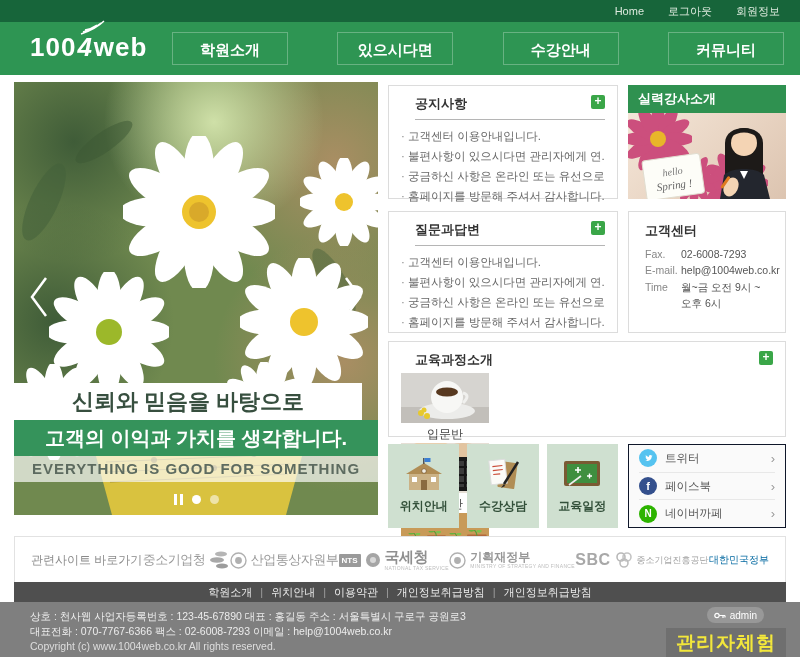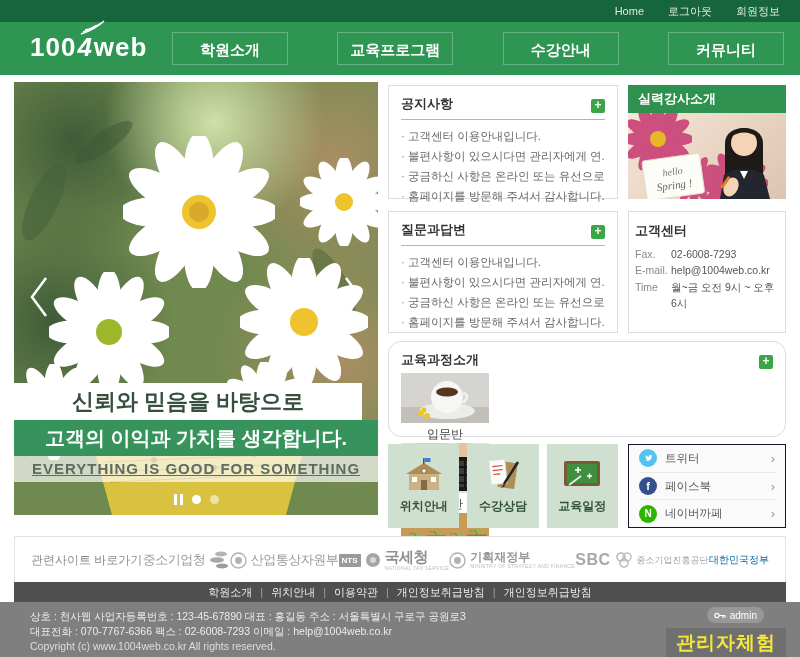--- a/index.html
+++ b/index.html
@@ -24,56 +24,56 @@
   
   .hero { position:absolute; left:14px; top:82px; width:364px; height:433px; overflow:hidden; background:#6f8a58; }
   .hero svg.art { position:absolute; left:0; top:0; }
   .hero-arrow { position:absolute; top:192px; width:30px; height:46px; cursor:pointer; }
   .hero-arrow.left { left:10px; } .hero-arrow.right { right:10px; }
   .band1 { position:absolute; left:0; top:301px; width:348px; height:37px; background:#ffffff;
            color:#374f3f; font-size:22px; font-weight:bold; text-align:center; line-height:37px; }
   .band2 { position:absolute; left:0; top:338px; width:364px; height:36px; background:#35935b;
            color:#fff; font-size:20px; font-weight:bold; text-align:center; line-height:36px; }
   .band3 { position:absolute; left:0; top:374px; width:364px; height:26px; background:rgba(255,255,255,0.68);
-           color:#5d6b60; font-size:15px; font-weight:bold; text-align:center; line-height:26px; letter-spacing:1px;text-decoration:underline; }
+           color:#5d6b60; font-size:15px; font-weight:bold; text-align:center; line-height:26px; letter-spacing:1px; }
   .carousel { position:absolute; left:0; top:412px; width:364px; display:flex; justify-content:center; align-items:center; gap:9px; }
   .pause { display:flex; gap:3px; cursor:pointer; }
   .pause i { display:block; width:3px; height:11px; background:#fff; }
   .dot { width:9px; height:9px; border-radius:50%; background:#fff; cursor:pointer; }
   .dot.dim { opacity:0.55; }
 
   
   .box { position:absolute; background:#fff; border:1px solid #dcdcdc; padding:9px 12px; }
-  .box-head { display:flex; justify-content:space-between; align-items:flex-end;
-              border-bottom:1px solid #b5b5b5; padding-bottom:6px; margin-bottom:6px; }
+  .box-head { display:flex; justify-content:space-between; align-items:flex-start;
+              border-bottom:1px solid #b5b5b5; padding-bottom:6px; margin-bottom:6px;margin-left:14px; }
   .box-title { font-size:13px; font-weight:bold; color:#333; }
   .plus-btn { width:14px; height:14px; background:#3aa648; color:#fff; font-size:12px; line-height:13px;
               text-align:center; border-radius:2px; cursor:pointer; font-weight:bold; }
   .b-list li { list-style:none; font-size:11.5px; color:#666; line-height:1.75; white-space:nowrap;
                overflow:hidden; }
   .b-list li::before { content:"· "; color:#888; }
 
   .notice { left:388px; top:85px; width:230px; height:114px; }
   .qna    { left:388px; top:211px; width:230px; height:122px; }
 
   
   .instructor { position:absolute; left:628px; top:85px; width:158px; height:114px; overflow:hidden; cursor:pointer; }
   .instructor .head { height:28px; background:#2f9150; color:#fff; font-size:13px; font-weight:bold;
                       line-height:28px; padding-left:10px; }
   .instructor .photo { position:relative; height:86px; background:linear-gradient(135deg,#f4e6d8,#e7d2c0 60%,#dcc4b0); }
 
   
-  .customer { left:628px; top:211px; width:158px; height:122px; padding:10px 6px; }
+  .customer { left:628px; top:211px; width:158px; height:122px; padding:10px 16px; }
   .customer .title { font-size:13px; font-weight:bold; color:#333; margin-bottom:6px; }
   .customer .phone { font-size:20px; font-weight:bold; color:#2f9e4f; letter-spacing:-0.5px; margin-bottom:6px; }
   .c-row { display:flex; font-size:10.5px; color:#555; line-height:1.55; }
   .c-row .lab { color:#888; width:36px; flex:none; }
 
   
-  .courses { left:388px; top:341px; width:398px; height:96px;border-radius:13px; }
+  .courses { left:388px; top:341px; width:398px; height:96px; }
   .courses .box-head { border-bottom:none; padding-bottom:2px; margin-bottom:2px; }
   .course-row { display:flex; justify-content:space-between;flex-direction:column; }
   .course-item { width:88px; text-align:center; cursor:pointer; }
   .course-item .thumb { width:88px; height:50px; overflow:hidden; }
   .course-item .lab { font-size:12px; color:#444; margin-top:3px; }
 
   
   .quickmenu { position:absolute; left:388px; top:444px; width:230px; height:84px; display:flex; gap:8px; }
   .quick-item { flex:1; background:#cfe0d0; display:flex; flex-direction:column; align-items:center;
                 justify-content:center; gap:6px; cursor:pointer; }
@@ -165,21 +165,21 @@
       <span class="p2">
         <svg class="wing" width="26" height="16" viewBox="0 0 26 16">
           <path d="M2,14 C8,12 18,8 25,1 M4,12 C10,10 17,7 22,3 M6,10 C11,9 15,7 18,5" stroke="#fff" stroke-width="1.4" fill="none"></path>
         </svg>
         <span>4</span>
       </span>
       <span>web</span>
     </div>
     <div class="nav">
       <div class="nav-item">학원소개</div>
-      <div class="nav-item">교육프로그램</div>
+      <div class="nav-item">있으시다면</div>
       <div class="nav-item">수강안내</div>
       <div class="nav-item">커뮤니티</div>
     </div>
   </div>
 
   <div class="hero">
     <svg class="art" width="364" height="433" viewBox="0 0 364 433">
       <defs>
         <radialGradient id="soft1">
             <stop offset="0%" stop-color="#a98e63"></stop>

